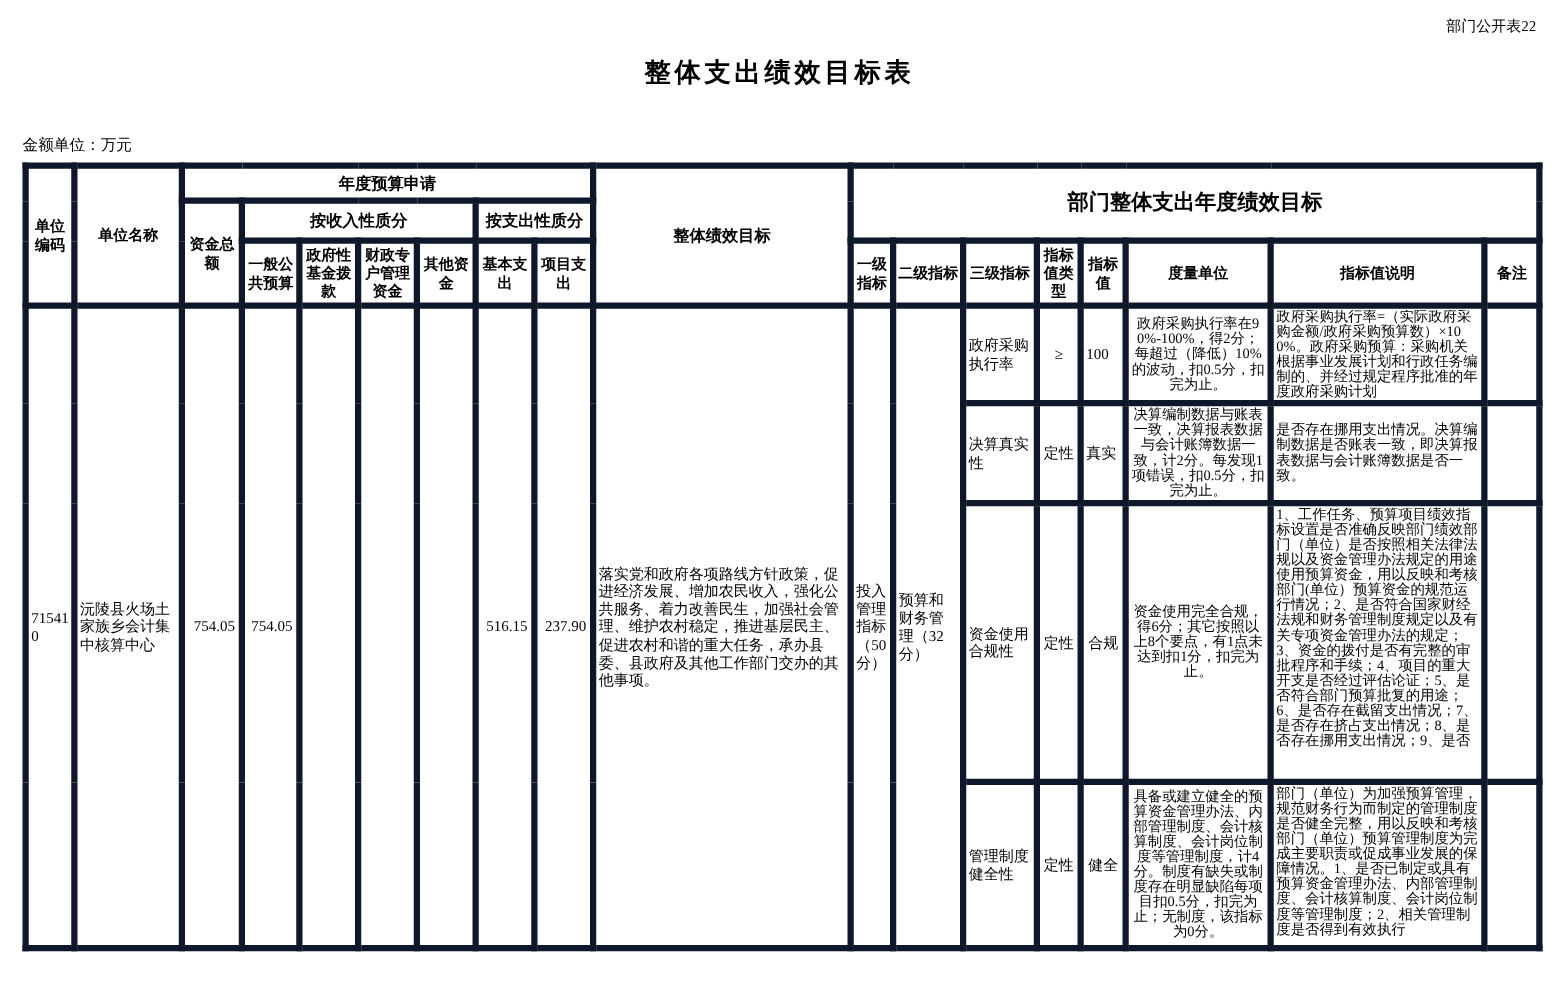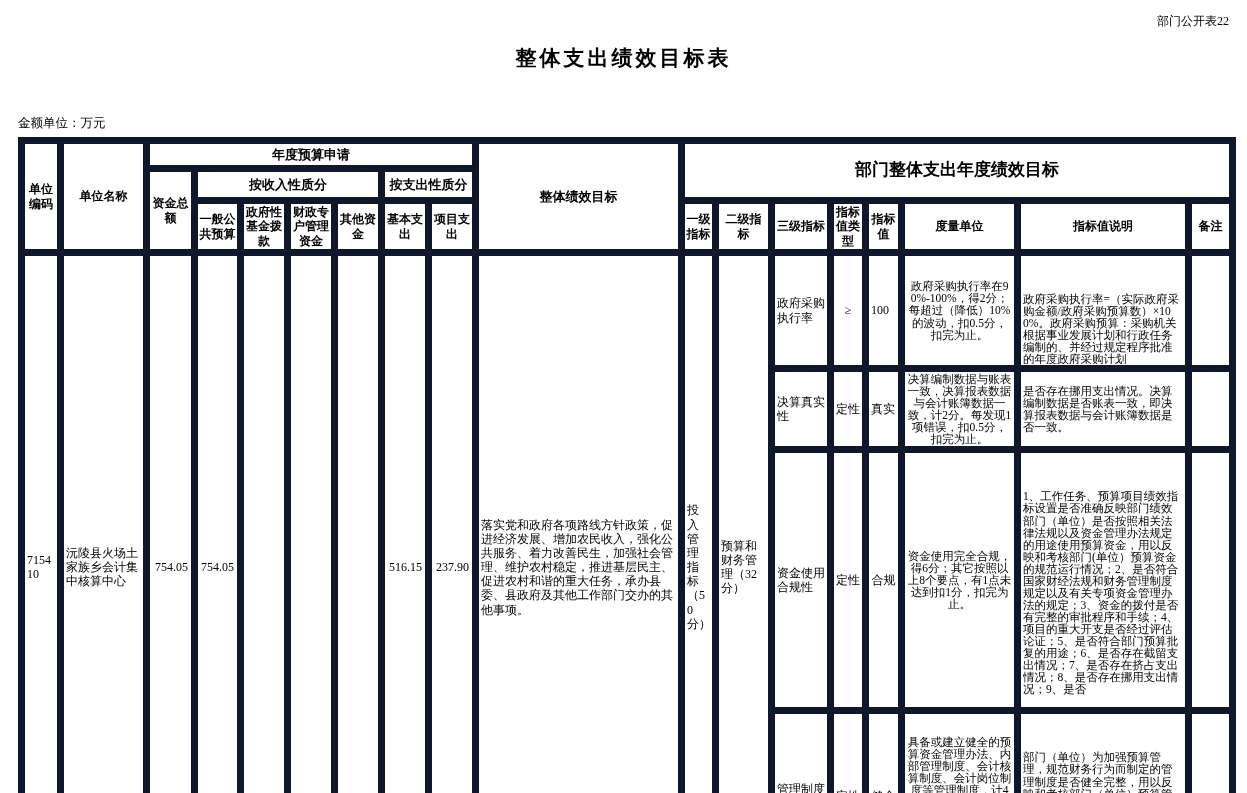--- a/index.html
+++ b/index.html
@@ -3,39 +3,39 @@
 <meta charset="utf-8">
 <style>
   html,body{margin:0;padding:0;background:#fff;color:#000;}
   body{width:1247px;height:793px;overflow:hidden;
        font-family:"Liberation Serif","DejaVu Serif",serif;}
   .sheet{position:relative;box-sizing:border-box;padding:14px 18px 0 18px;}
   .corner{ text-align:right;font-size:12px;line-height:14px;}
   .title{ text-align:center;font-size:21px;font-weight:bold;letter-spacing:3px;margin:16px 0 0 0;}
   .meta{ display:flex;justify-content:space-between;align-items:flex-end;margin-top:36px;margin-bottom:5px;}
   .meta .unit{font-weight:bold;font-size:13px;}
-  .meta .amount{font-size:12.5px;margin-top:7px;}
+  .meta .amount{font-size:12.5px;}
   table{border-collapse:collapse;table-layout:fixed;width:1211px;}
-  td,th{border:7px solid #0f172a;padding:1px 2px;font-size:12px;line-height:1.18;
+  td,th{border:5px solid #0f172a;padding:1px 2px;font-size:12px;line-height:1.18;
         vertical-align:middle;word-break:break-all;box-sizing:border-box;}
   th{font-weight:bold;text-align:center;padding:0 1px;}
   .h-lg{font-size:17px;}
   .h-md{font-size:13px;}
   thead tr.hr1{height:28px;}
   thead tr.hr2{height:32px;}
   thead tr.hr3{height:52px;}
   tbody tr.r1{height:75px;}
   tbody tr.r2{height:80px;}
   tbody tr.r3{height:220px;}
   tbody tr.r4{height:130px;}
   .num{text-align:right;padding-right:3px;}
   .lft{text-align:left;}
   .ctr{text-align:center;}
   .small{font-size:11.5px;line-height:1.05;}
-  .clip{overflow:hidden;margin-top:36px;}
+  .clip{overflow:hidden;}
   .clip.c75{height:71px;}
   .clip.c220{height:216px;}
   .clip.c130{height:126px;}
 </style>
 </head>
 <body>
 
 <div class="sheet">
 
   <div class="corner">部门公开表22</div>

